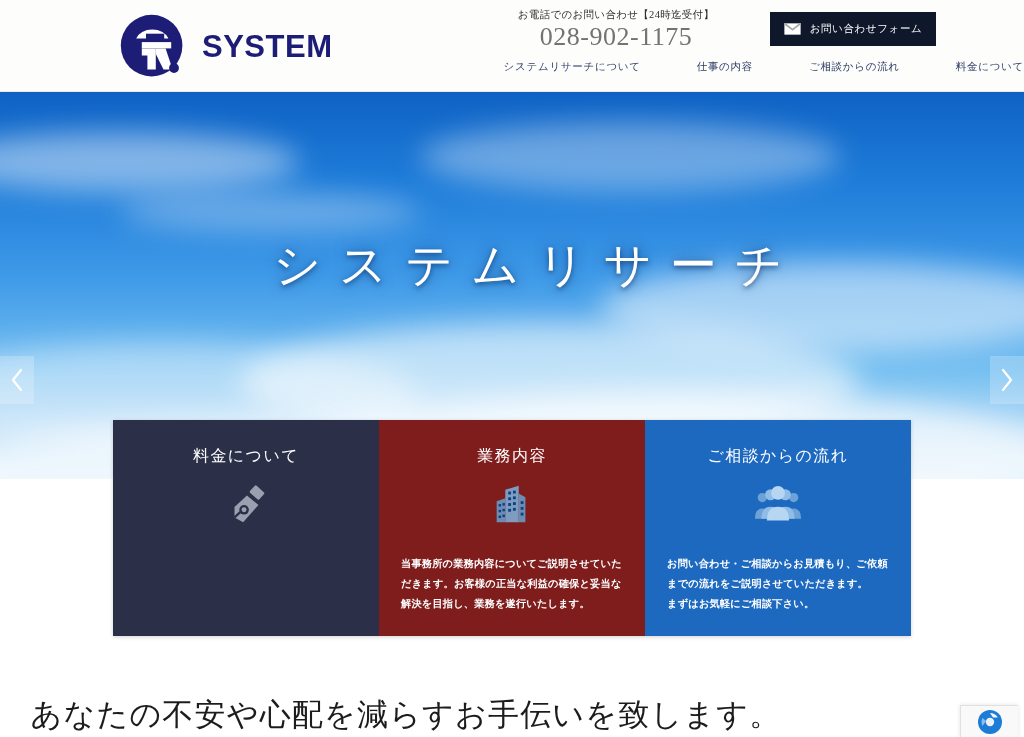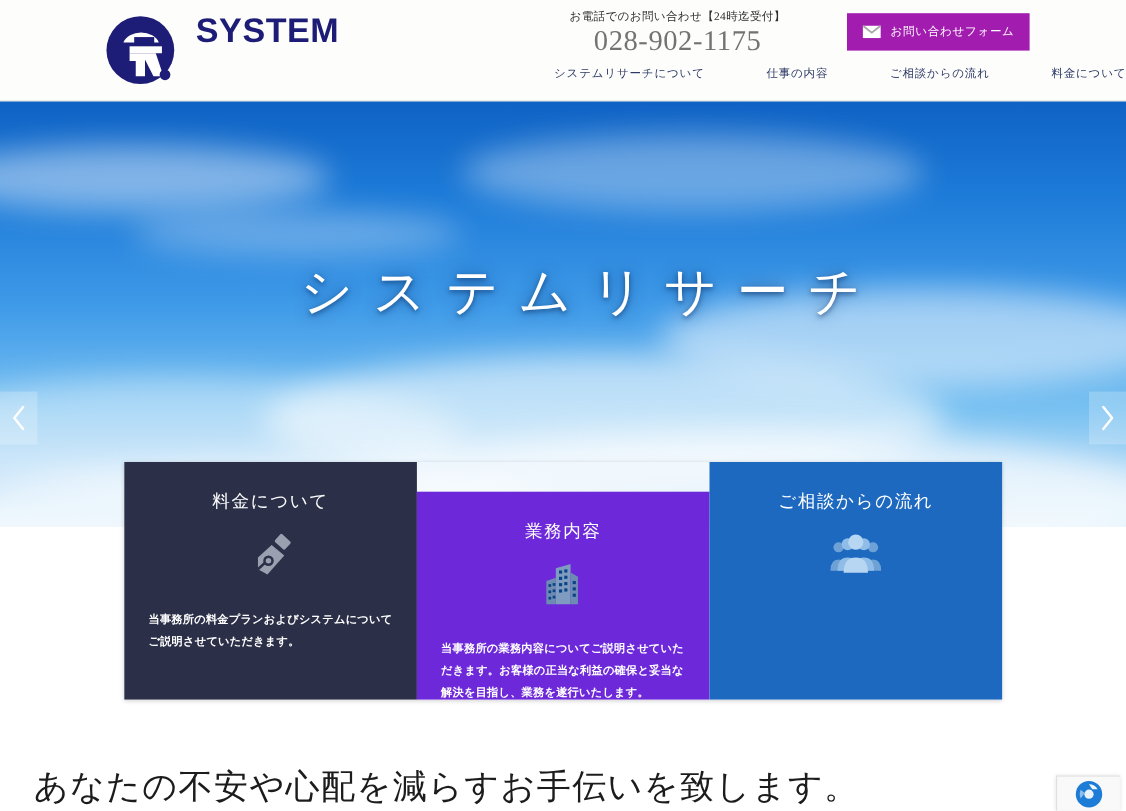--- a/index.html
+++ b/index.html
@@ -13,22 +13,22 @@
   }
 
   
   .header {
     position:absolute; top:0; left:0; width:1024px; height:92px;
     background:#fdfdfb;
     border-bottom:1px solid #e8e8e4;
     z-index:20;
   }
   .logo-wrap {
-    position:absolute; left:94px; top:12px;
-    display:flex; gap:14px;
+    position:absolute; left:118px; top:12px;
+    display:flex; align-items:center; gap:14px;
   }
   .logo-mark { width:70px; height:70px; display:block; }
   .logo-text {
     color:#1d1d78;
     font-weight:bold;
     font-size:31px;
     line-height:1.05;
     letter-spacing:0.5px;
     font-family:"Liberation Sans","DejaVu Sans",sans-serif;
   }
@@ -45,21 +45,21 @@
   }
   .contact-phone {
     font-size:26px; color:#737373; letter-spacing:0.5px; line-height:1.15;
     font-family:"Liberation Serif","DejaVu Serif",serif;
     white-space:nowrap;
   }
 
   .contact-btn {
     position:absolute; right:88px; top:12px;
     width:166px; height:34px;
-    background:#a21caf;
+    background:#0f172a;
     color:#ffffff;
     display:flex; align-items:center; justify-content:center; gap:9px;
     font-size:10.5px; letter-spacing:0.6px;
     cursor:pointer; border:none;
   }
   .mail-ico { width:17px; height:12px; display:block; }
 
   .nav {
     position:absolute; left:0; top:60px; width:1024px;
     display:flex; justify-content:flex-end; gap:56px;
@@ -106,21 +106,21 @@
     display:flex;
     z-index:10;
     box-shadow:0 1px 4px rgba(0,0,0,.18);
   }
   .card {
     flex:1 1 0; position:relative;
     padding:18px 22px 0 22px;
     cursor:pointer;
   }
   .card-1 { background:#2b2f47; }
-  .card-2 { background:#6d28d9;margin-top:27px; }
+  .card-2 { background:#7f1d1d; }
   .card-3 { background:#1d69c0; }
   .card-title {
     color:#ffffff; font-size:16px; text-align:center;
     letter-spacing:1.4px; font-weight:500; margin-top:8px;
   }
   .card-icon {
     position:absolute; left:0; top:62px; width:100%;
     display:flex; justify-content:center;
   }
   .card-icon svg { display:block; }
@@ -223,21 +223,20 @@
       <svg width="46" height="46" viewBox="0 0 48 48">
         <g fill="#9aa0b0">
           <rect x="29" y="6" width="13" height="10" rx="1.5" transform="rotate(42 35.5 11)"></rect>
           <path d="M25 14 L37 24 L21 42 L12 37 L12 26 Z"></path>
         </g>
         <path d="M12 37 L24 26" stroke="#2b2f47" stroke-width="2.4" fill="none"></path>
         <circle cx="22" cy="29" r="5" fill="#2b2f47"></circle>
         <circle cx="22" cy="29" r="2.6" fill="#9aa0b0"></circle>
       </svg>
     </div>
-    <div class="card-body">当事務所の料金プランおよびシステムについてご説明させていただきます。</div>
   </div>
 
   <div class="card card-2">
     <div class="card-title">業務内容</div>
     <div class="card-icon">
       <svg width="46" height="46" viewBox="0 0 48 48">
         <g fill="#7f9cc0">
           <path d="M17 8 L31 4 L31 42 L17 42 Z"></path>
           <path d="M31 12 L38 16 L38 42 L31 42 Z" fill="#6d8cb4"></path>
           <path d="M8 20 L17 17 L17 42 L8 42 Z" fill="#6d8cb4"></path>
@@ -281,20 +280,21 @@
             <path d="M8 38 q0-13 10-13 t10 13 z"></path>
           <circle cx="34" cy="12" r="6"></circle>
             <path d="M24 38 q0-13 10-13 t10 13 z"></path>
         </g>
         <g fill="#b6d6f2">
           <circle cx="26" cy="10" r="7.5"></circle>
             <path d="M14 40 q0-15 12-15 t12 15 z"></path>
         </g>
       </svg>
     </div>
+    <div class="card-body">お問い合わせ・ご相談からお見積もり、ご依頼までの流れをご説明させていただきます。<br>まずはお気軽にご相談下さい。</div>
   </div>
 </div>
 
 <div class="tagline">あなたの不安や心配を減らすお手伝いを致します。</div>
 
 <div class="recaptcha">
   <svg width="26" height="26" viewBox="0 0 26 26">
     <circle cx="13" cy="13" r="12" fill="#1c7cd6"></circle>
     <path d="M13 4 a9 9 0 0 1 7.8 4.5 L16 8.5 Z" fill="#ffffff" opacity=".95"></path>
     <path d="M5.5 17 a9 9 0 0 1 0-8 L9 12 Z" fill="#ffffff" opacity=".5"></path>

